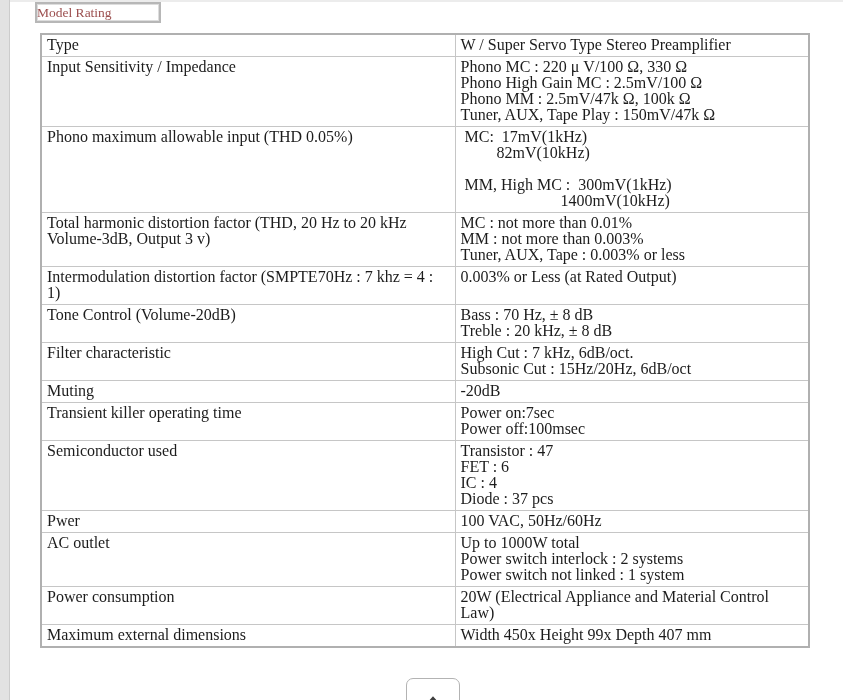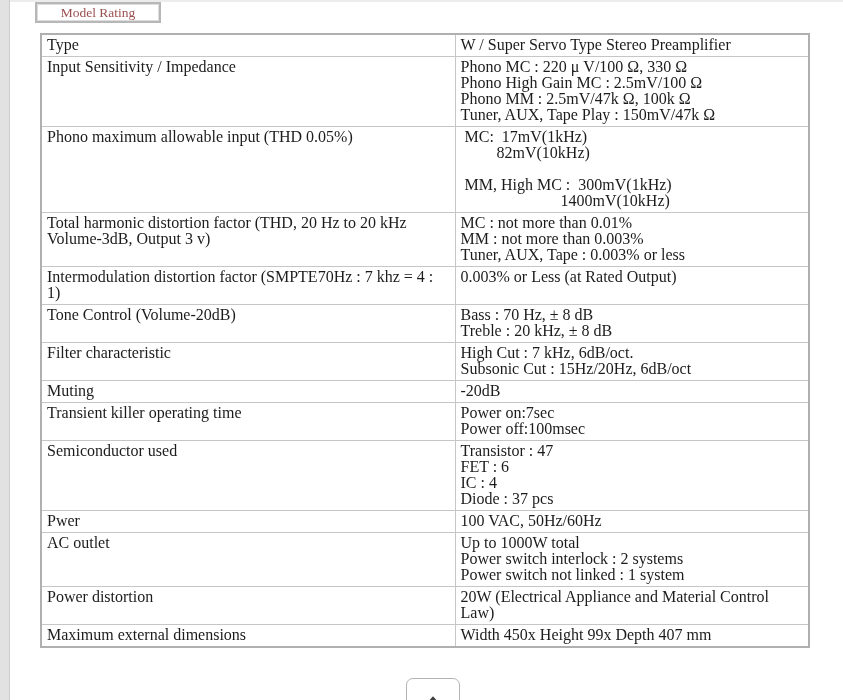--- a/index.html
+++ b/index.html
@@ -15,21 +15,21 @@
   }
   .top-edge{
     position:absolute;left:0;top:0;width:843px;height:2px;background:#ececec;
   }
   .model-rating{
     position:absolute;left:35px;top:2px;width:122px;height:17px;
     background:#ffffff;
     border:2px solid #b7b7b7;
     box-shadow:inset 0 0 0 1px #dddddd;
     color:#9c4f4f;
-    font-size:13.5px;line-height:17px;text-align:center;
+    font-size:13.5px;line-height:17px;text-align:left;
     cursor:pointer;
   }
   table.spec{
     position:absolute;left:40px;top:33px;
     width:768px;
     border-collapse:collapse;
     border:2px solid #b0b0b0;
     table-layout:fixed;
   }
   table.spec col.c1{width:414px;}
@@ -141,21 +141,21 @@
   </tr>
 
   <tr>
     <td class="label">AC outlet</td>
     <td class="value">Up to 1000W total
 Power switch interlock : 2 systems
 Power switch not linked : 1 system</td>
   </tr>
 
   <tr>
-    <td class="label">Power distortion</td>
+    <td class="label">Power consumption</td>
     <td class="value">20W (Electrical Appliance and Material Control Law)</td>
   </tr>
 
   <tr>
     <td class="label">Maximum external dimensions</td>
     <td class="value">Width 450x Height 99x Depth 407 mm</td>
   </tr>
 
 </tbody>
 </table>

